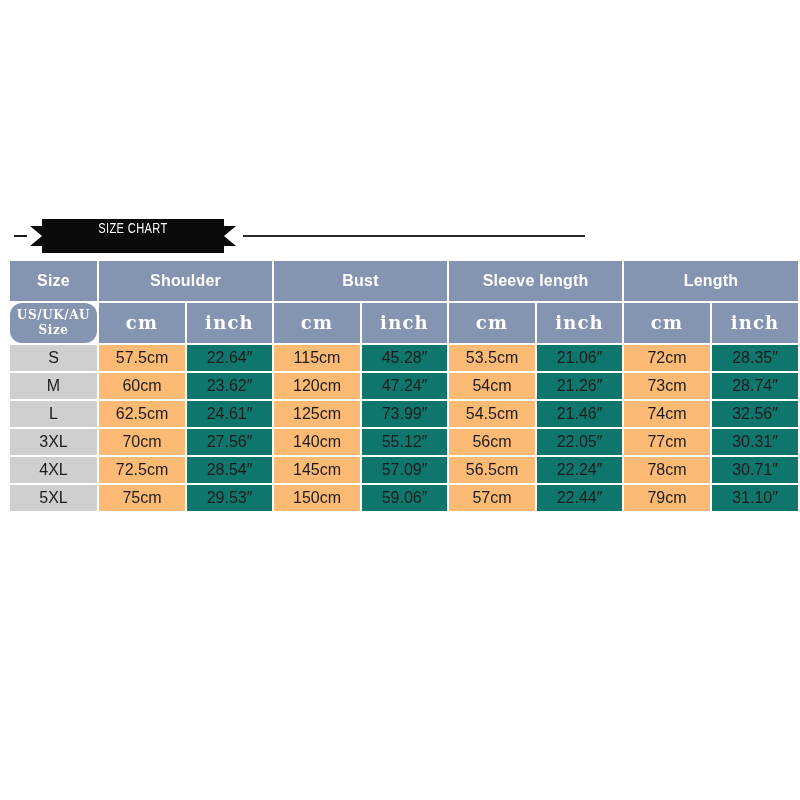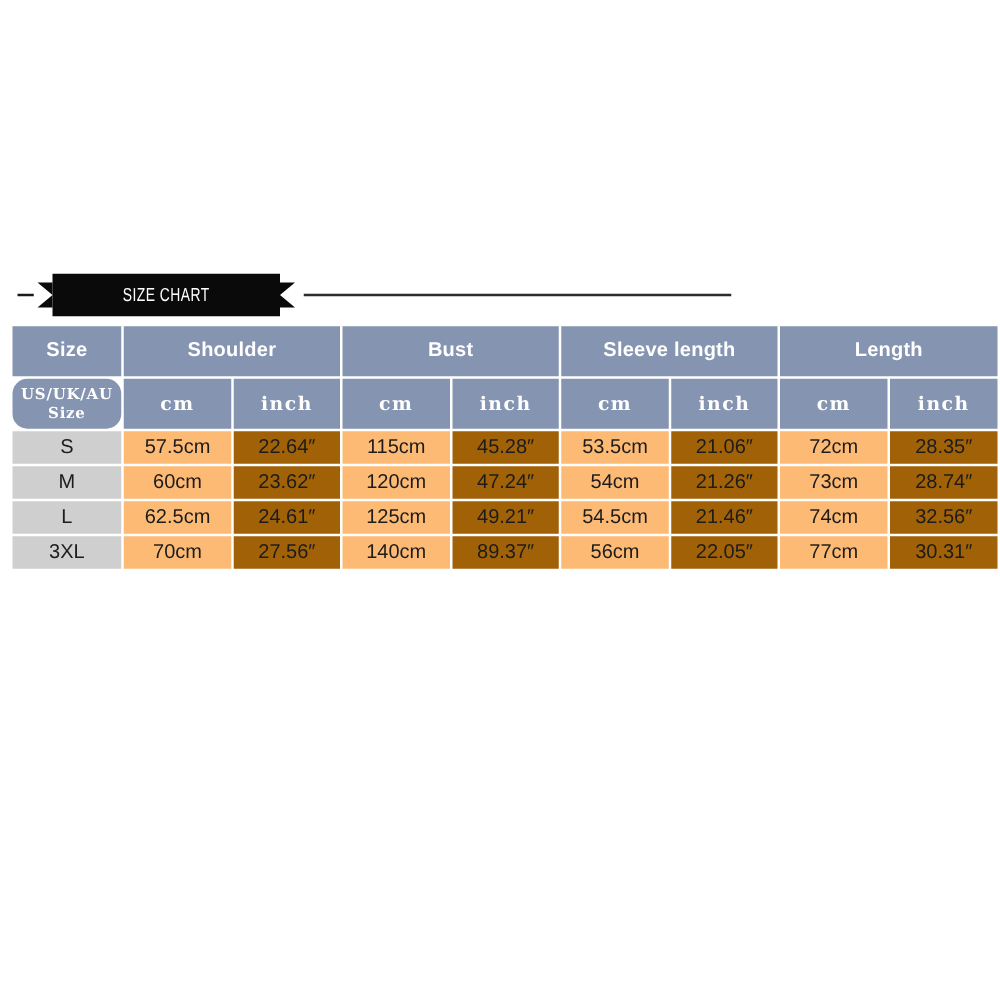--- a/index.html
+++ b/index.html
@@ -43,21 +43,21 @@
     border-left: 12px solid transparent;
   }
   .banner-box {
     position: absolute;
     left: 42px;
     top: 1px;
     width: 182px;
     height: 34px;
     background: #0a0a0a;
     display: flex;
-    align-items: center;
+    align-items: flex-start;
     justify-content: center;
   }
   .banner-text {
     color: #ffffff;
     font-family: "Liberation Sans Narrow", "Liberation Sans", sans-serif;
     font-size: 15px;
     font-weight: 400;
     letter-spacing: 0.5px;
     transform: scaleX(0.74);
     transform-origin: center;
@@ -109,21 +109,21 @@
     font-size: 16px;
     font-weight: bold;
     letter-spacing: 0.2px;
   }
   
   .hdr-sub {
     height: 40px;
     background: #8594b0;
     color: #ffffff;
     font-family: "DejaVu Serif", "Liberation Serif", serif;
-    font-size: 15px;
+    font-size: 18px;
     font-weight: bold;
     letter-spacing: 1.2px;
     line-height: 1.25;
   }
   .hdr-sub.size-sub {
     font-size: 12px;
     letter-spacing: 0.6px;
     border-radius: 12px;
   }
 
@@ -135,21 +135,21 @@
     font-size: 16px;
     font-weight: 400;
   }
   .cell-size {
     background: #cfcfcf;
   }
   .cell-cm {
     background: #fdba74;
   }
   .cell-inch {
-    background: #a16207;
+    background: #0f766e;
   }
 </style>
 </head>
 <body>
 
 <div id="banner-area">
   <div class="banner-dash"></div>
   <div class="banner-tail-left"></div>
   <div class="banner-box">
     <span class="banner-text">SIZE CHART</span>
@@ -215,31 +215,53 @@
       <td class="cell cell-cm">54cm</td>
       <td class="cell cell-inch">21.26″</td>
       <td class="cell cell-cm">73cm</td>
       <td class="cell cell-inch">28.74″</td>
     </tr>
     <tr>
       <td class="cell cell-size">L</td>
       <td class="cell cell-cm">62.5cm</td>
       <td class="cell cell-inch">24.61″</td>
       <td class="cell cell-cm">125cm</td>
-      <td class="cell cell-inch">49.21″</td>
+      <td class="cell cell-inch">73.99″</td>
       <td class="cell cell-cm">54.5cm</td>
       <td class="cell cell-inch">21.46″</td>
       <td class="cell cell-cm">74cm</td>
       <td class="cell cell-inch">32.56″</td>
     </tr>
     <tr>
       <td class="cell cell-size">3XL</td>
       <td class="cell cell-cm">70cm</td>
       <td class="cell cell-inch">27.56″</td>
       <td class="cell cell-cm">140cm</td>
-      <td class="cell cell-inch">89.37″</td>
+      <td class="cell cell-inch">55.12″</td>
       <td class="cell cell-cm">56cm</td>
       <td class="cell cell-inch">22.05″</td>
       <td class="cell cell-cm">77cm</td>
       <td class="cell cell-inch">30.31″</td>
     </tr>
+    <tr>
+      <td class="cell cell-size">4XL</td>
+      <td class="cell cell-cm">72.5cm</td>
+      <td class="cell cell-inch">28.54″</td>
+      <td class="cell cell-cm">145cm</td>
+      <td class="cell cell-inch">57.09″</td>
+      <td class="cell cell-cm">56.5cm</td>
+      <td class="cell cell-inch">22.24″</td>
+      <td class="cell cell-cm">78cm</td>
+      <td class="cell cell-inch">30.71″</td>
+    </tr>
+    <tr>
+      <td class="cell cell-size">5XL</td>
+      <td class="cell cell-cm">75cm</td>
+      <td class="cell cell-inch">29.53″</td>
+      <td class="cell cell-cm">150cm</td>
+      <td class="cell cell-inch">59.06″</td>
+      <td class="cell cell-cm">57cm</td>
+      <td class="cell cell-inch">22.44″</td>
+      <td class="cell cell-cm">79cm</td>
+      <td class="cell cell-inch">31.10″</td>
+    </tr>
   </tbody>
 </table>
 
 </body></html>

